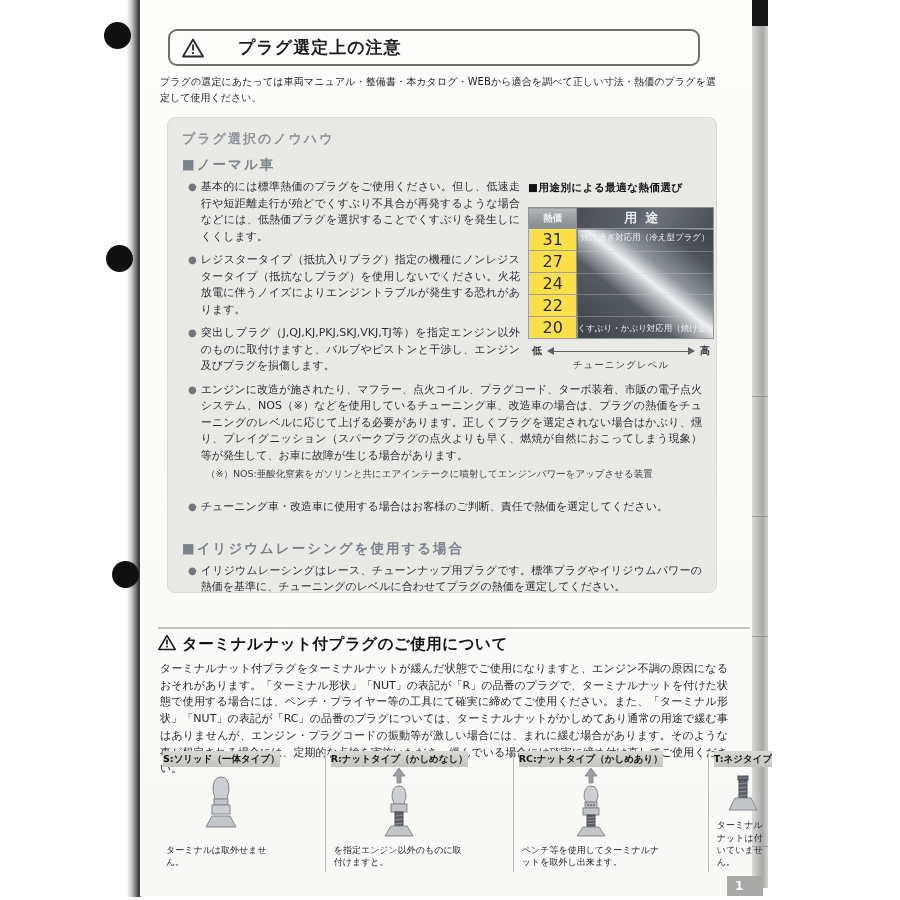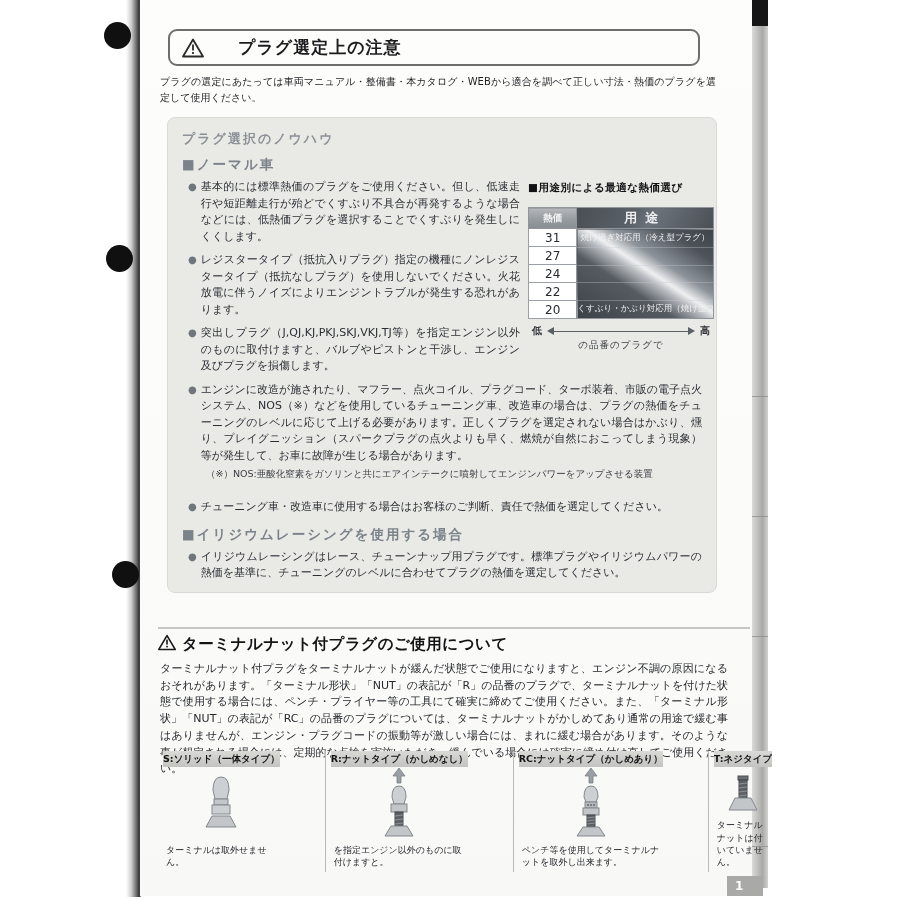--- a/index.html
+++ b/index.html
@@ -67,21 +67,21 @@
     width:46px;height:17px;text-align:center;font-size:9.5px;font-weight:bold;color:#f4f4f4;
     background:linear-gradient(180deg,#b4b8bc 0%,#989da2 50%,#888d92 100%);
     border:1px solid #8f959b;
   }
   .heat-table .hd-use{
     height:17px;text-align:center;font-size:13px;font-weight:bold;color:#eceef0;letter-spacing:8px;
     background:linear-gradient(120deg,#4a4f55 0%,#5a6067 40%,#6c727a 55%,#4a4f55 100%);
     border:1px solid #8f959b;
   }
   .heat-table td.val{
-    height:15px;text-align:center;font-size:12px;color:#26292e;background:#ffffff;
+    height:15px;text-align:center;font-size:16px;color:#26292e;background:#fde047;
     border:1px solid #9aa0a6;
   }
   .use-col{position:relative;border:1px solid #8f959b;padding:0;
     background:linear-gradient(to top right,#3d4248 0%,#565b62 36%,#b9bdc1 48%,#eff0f1 53%,#8d939a 63%,#4e535a 82%,#3f444a 100%);
   }
   .use-top,.use-bottom{
     position:absolute;left:0;width:100%;text-align:center;font-size:8.5px;color:#f0f1f2;letter-spacing:0px;white-space:nowrap;overflow:hidden;
   }
   .use-top{top:3px;}
   .use-bottom{bottom:3px;}
@@ -210,38 +210,38 @@
             </table>
           <div class="heat-axis">
             <span class="lo">低</span>
             <span class="axis-arrow">
                 <span class="ah l"></span>
                 <span class="shaft"></span>
                 <span class="ah r"></span>
               </span>
             <span class="hi">高</span>
           </div>
-          <div class="heat-axis-label">の品番のプラグで</div>
+          <div class="heat-axis-label">チューニングレベル</div>
         </div>
       </div>
     </div>
 
     <div class="bullets">
       <div class="bullet">
           <span class="mark">●</span>
           <span>エンジンに改造が施されたり、マフラー、点火コイル、プラグコード、ターボ装着、市販の電子点火システム、NOS（※）などを使用しているチューニング車、改造車の場合は、プラグの熱価をチューニングのレベルに応じて上げる必要があります。正しくプラグを選定されない場合はかぶり、燻り、プレイグニッション（スパークプラグの点火よりも早く、燃焼が自然におこってしまう現象）等が発生して、お車に故障が生じる場合があります。</span>
         </div>
       <div class="note">（※）NOS:亜酸化窒素をガソリンと共にエアインテークに噴射してエンジンパワーをアップさせる装置</div>
       <div class="bullet">
           <span class="mark">●</span>
           <span>チューニング車・改造車に使用する場合はお客様のご判断、責任で熱価を選定してください。</span>
         </div>
     </div>
 
-    <div class="sec-head" style="margin-top:10px;">■イリジウムレーシングを使用する場合</div>
+    <div class="sec-head" style="margin-top:24px;">■イリジウムレーシングを使用する場合</div>
     <div class="bullets">
       <div class="bullet">
           <span class="mark">●</span>
           <span>イリジウムレーシングはレース、チューンナップ用プラグです。標準プラグやイリジウムパワーの熱価を基準に、チューニングのレベルに合わせてプラグの熱価を選定してください。</span>
         </div>
 
     </div>
   </div>
 
   <div class="hr-line"></div>

